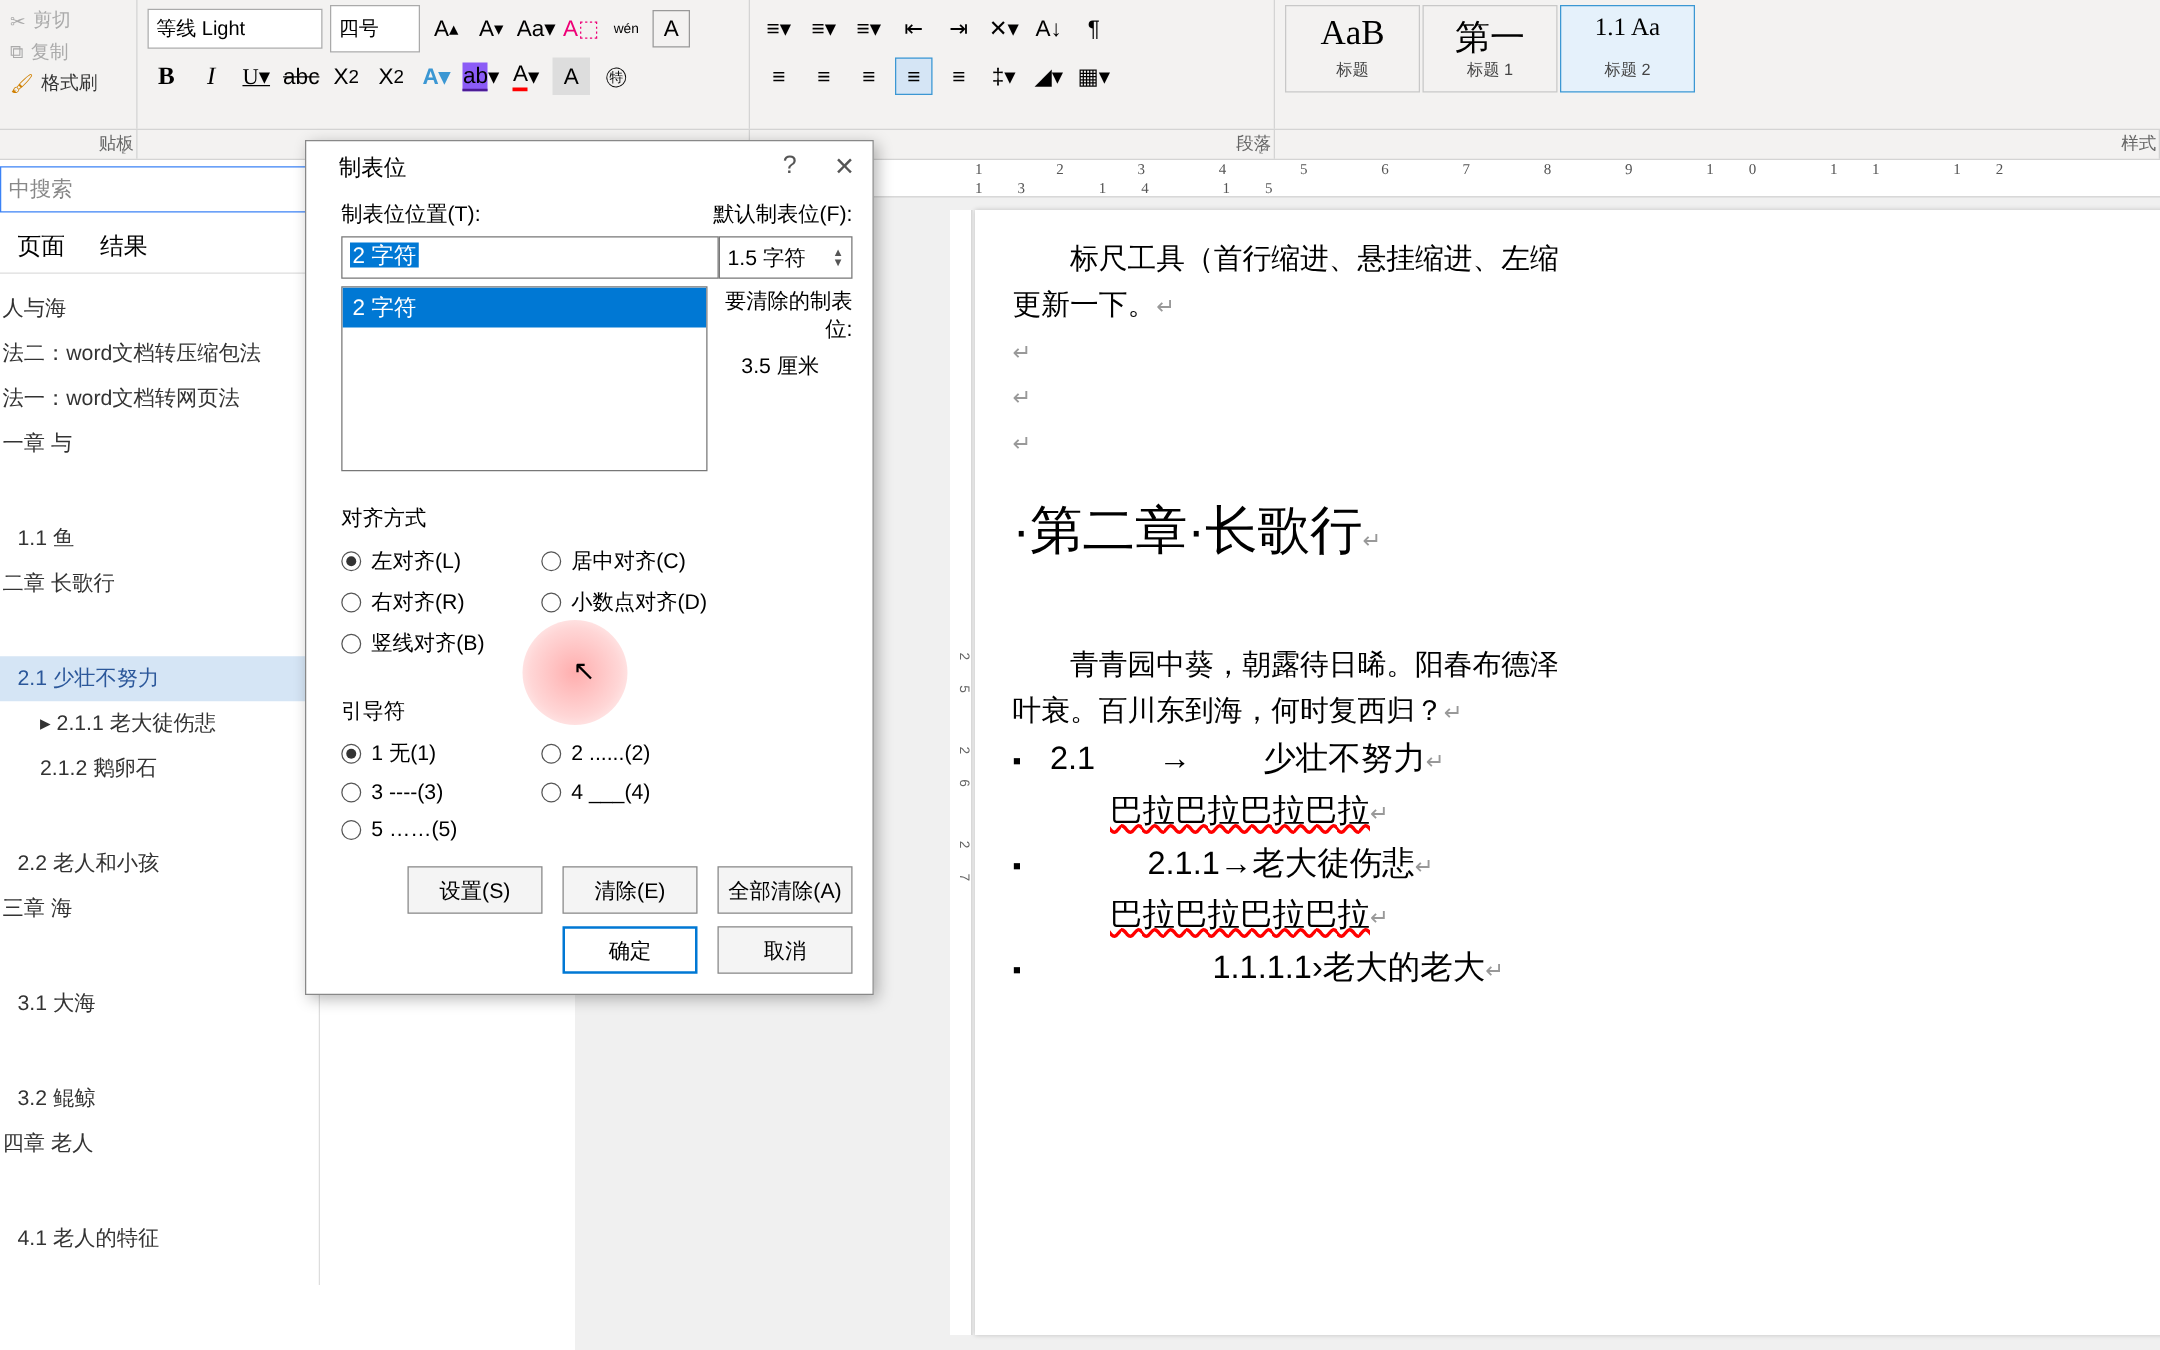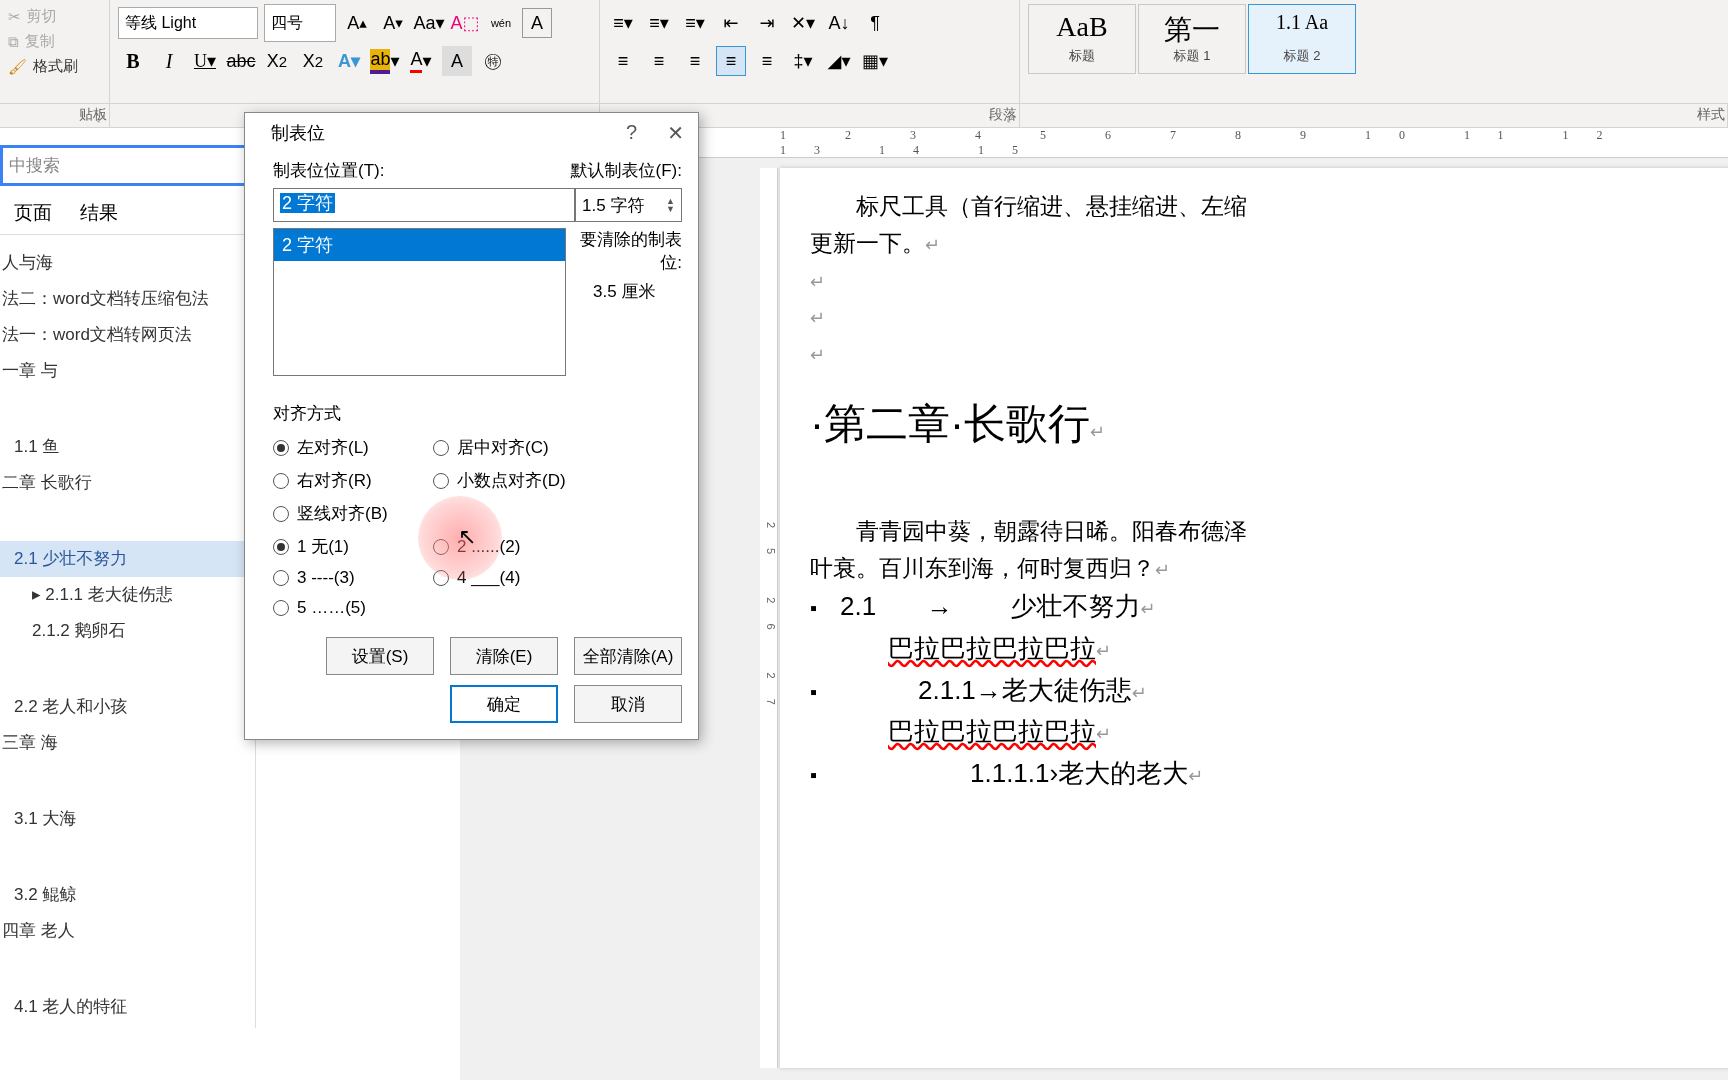--- a/index.html
+++ b/index.html
@@ -26,21 +26,21 @@
 .style-box.sel { border: 1px solid #3b97d3; background: #e5f1fb; }
 .style-preview { font-family: "SimSun", serif; font-size: 28px; height: 36px; }
 .style-label { font-size: 13px; color: #444; }
 
 .group-labels { display: flex; height: 24px; background: #f3f2f1; border-bottom: 1px solid #d4d4d4; font-size: 14px; color: #666; }
 .grp-lbl { border-right: 1px solid #d4d4d4; text-align: right; padding: 2px; position: relative; }
 .dlg-launcher { position: absolute; right: 4px; bottom: 2px; font-size: 10px; color: #888; }
 
 
 .nav-pane { position: absolute; left: 0; top: 128px; width: 256px; height: 900px; border-right: 1px solid #ddd; background: #fff; }
-.nav-search { margin: 17px 8px 0 0; padding: 6px 6px; border: 3px solid #3b82f6; color: #888; font-size: 17px; }
+.nav-search { margin: 5px 8px 0 0; padding: 6px 6px; border: 1px solid #3b82f6; color: #888; font-size: 17px; }
 .nav-tabs { display: flex; gap: 28px; padding: 14px 8px 8px 14px; font-size: 19px; border-bottom: 1px solid #ddd; }
 .nav-tree { padding: 10px 0; font-size: 17px; color: #333; line-height: 2.0; }
 .nav-item { padding: 1px 6px 1px 2px; white-space: nowrap; overflow: hidden; }
 .nav-item.sel { background: #d5e5f5; color: #2b579a; }
 .indent1 { padding-left: 14px; margin-top: 40px; }
 .indent2 { padding-left: 32px; }
 
 
 .doc-area { position: absolute; left: 460px; top: 128px; right: 0; bottom: 0; background: #f0f0f0; }
 .ruler { height: 30px; background: #fff; border-bottom: 1px solid #ccc; display: flex; align-items: center; font-size: 12px; color: #555; padding-left: 320px; letter-spacing: 28px; font-family: serif; }
@@ -116,21 +116,21 @@
       <div class="ri-btn boxed">A</div>
     </div>
     <div class="font-row">
       <div class="ri-btn bold">B</div>
       <div class="ri-btn italic">I</div>
       <div class="ri-btn uline">U▾</div>
       <div class="ri-btn strike">abc</div>
       <div class="ri-btn">X<sub>2</sub></div>
       <div class="ri-btn">X<sup>2</sup></div>
       <div class="ri-btn" style="color:#3b97d3;font-weight:bold">A▾</div>
-      <div class="ri-btn"><span style="background:#eab308;border-bottom:4px solid #4c1d95">ab</span>▾</div>
+      <div class="ri-btn"><span style="background:#8b5cf6;border-bottom:2px solid #4c1d95">ab</span>▾</div>
       <div class="ri-btn"><span style="border-bottom:3px solid red">A</span>▾</div>
       <div class="ri-btn" style="background:#ddd">A</div>
       <div class="ri-btn">㊕</div>
     </div>
   </div>
 
   <div class="para-group">
     <div class="font-row">
       <div class="ri-btn">≡▾</div>
       <div class="ri-btn">≡▾</div>
@@ -281,20 +281,21 @@
       <div class="radio-item">
           <span class="radio"></span>
           <span>小数点对齐(D)</span>
         </div>
       <div class="radio-item">
           <span class="radio"></span>
           <span>竖线对齐(B)</span>
         </div>
     </div>
 
+    <div class="dlg-section">引导符</div>
     <div class="radio-grid">
       <div class="radio-item">
           <span class="radio checked"></span>
           <span>1 无(1)</span>
         </div>
       <div class="radio-item">
           <span class="radio"></span>
           <span>2 ......(2)</span>
         </div>
       <div class="radio-item">

